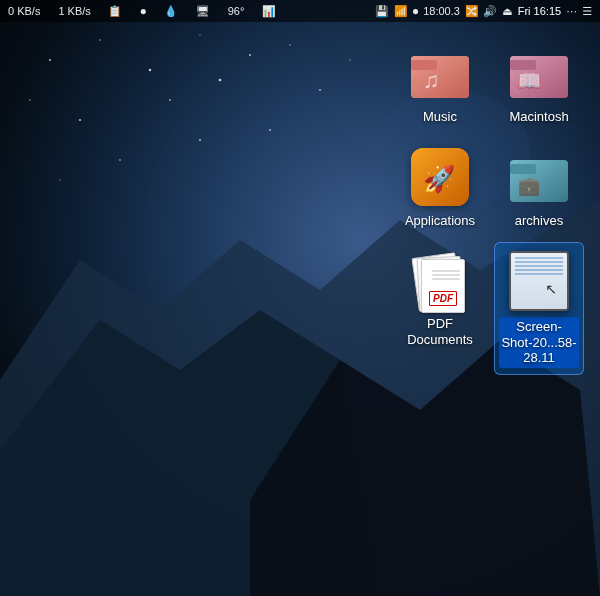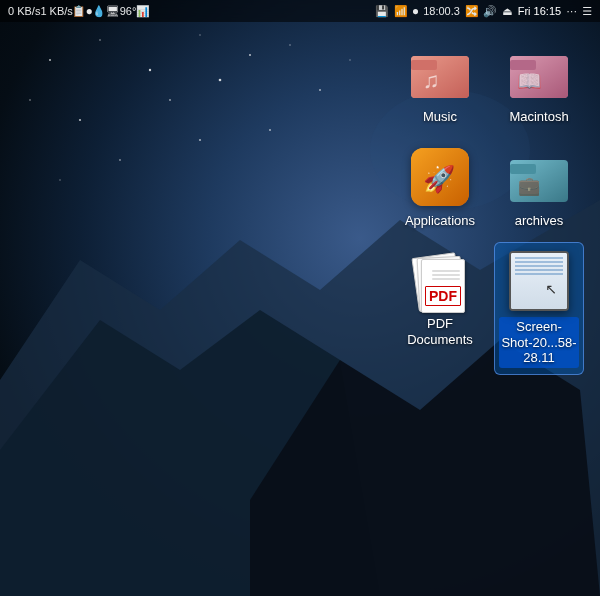--- a/index.html
+++ b/index.html
@@ -32,21 +32,21 @@
       align-items: center;
       justify-content: space-between;
       padding: 0 8px;
       z-index: 100;
       color: white;
       font-size: 11px;
     }
     .menu-bar-left {
       display: flex;
       align-items: center;
-      gap: 0;
+      gap: 18px;
     }
     .menu-bar-right {
       display: flex;
       align-items: center;
       gap: 5px;
     }
     .menu-bar-icon {
       font-size: 11px;
       color: white;
       opacity: 0.9;
@@ -187,28 +187,29 @@
       box-shadow: 1px 1px 3px rgba(0,0,0,0.3);
     }
     .pdf-page:nth-child(1) { transform: rotate(-8deg); top: 0; left: 0; }
     .pdf-page:nth-child(2) { transform: rotate(-3deg); top: 2px; left: 3px; }
     .pdf-page:nth-child(3) { transform: rotate(0deg); top: 4px; left: 6px; background: #fff; }
     .pdf-label-text {
       position: absolute;
       bottom: 6px;
       left: 50%;
       transform: translateX(-50%);
-      font-size: 14px;
+      font-size: 10px;
       font-weight: bold;
       color: #c00;
       background: white;
       padding: 1px 3px;
       border: 1px solid #c00;
       border-radius: 1px;
       white-space: nowrap;
+      font-style: italic;
     }
     .pdf-lines {
       position: absolute;
       top: 10px;
       left: 10px;
       right: 4px;
     }
     .pdf-line {
       height: 2px;
       background: #ddd;

